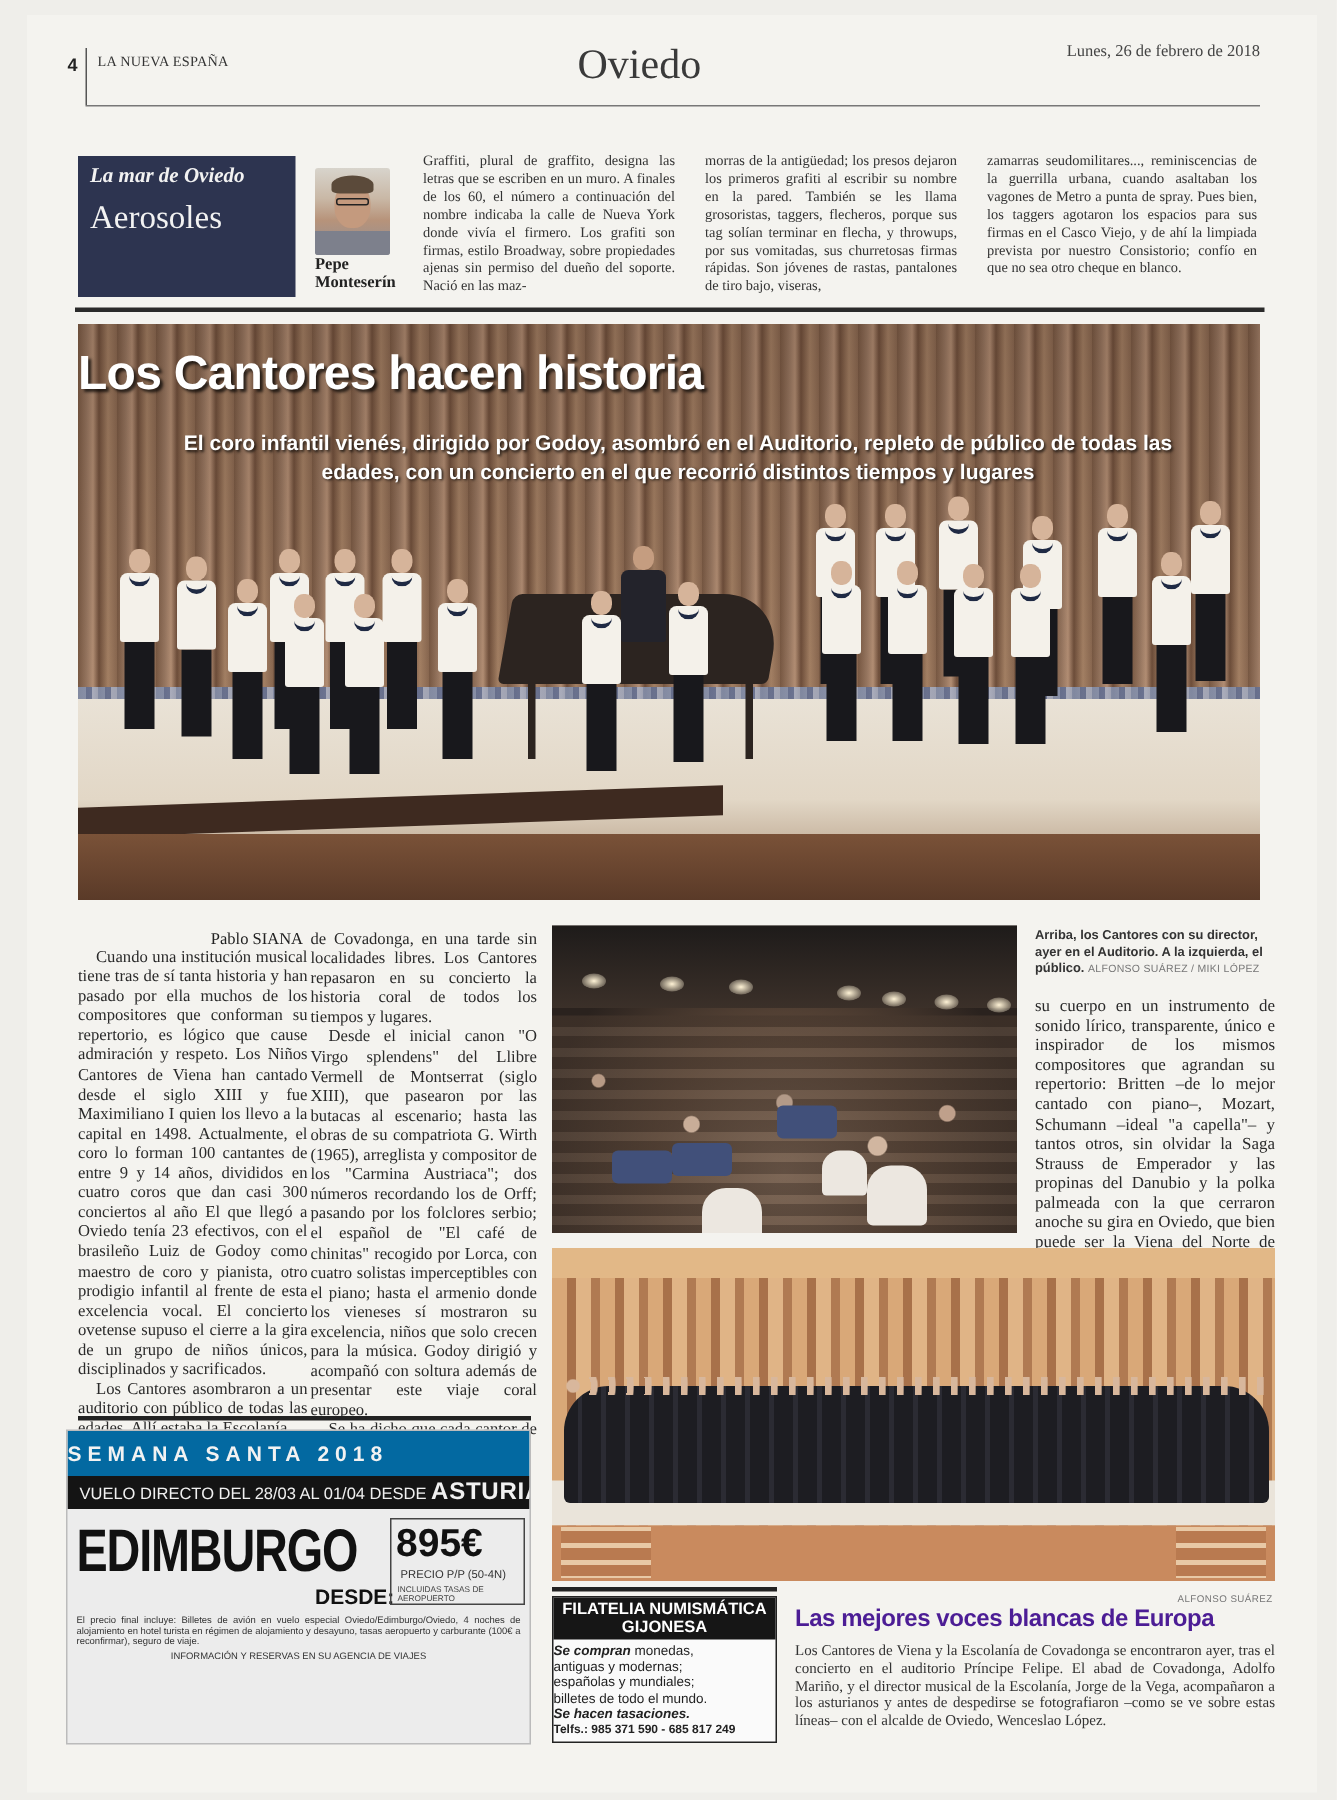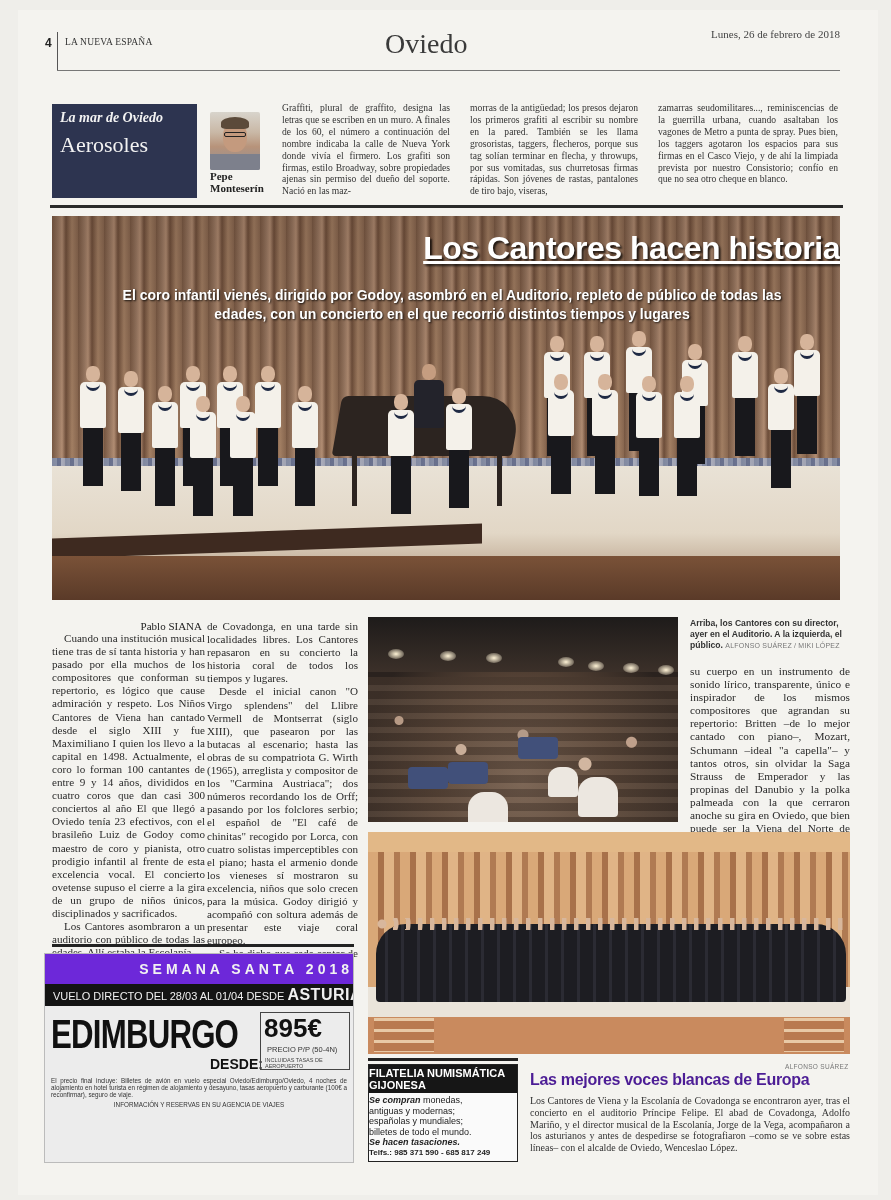--- a/index.html
+++ b/index.html
@@ -53,24 +53,23 @@
   .hero {
     position: absolute; left: 52px; top: 216px; width: 788px; height: 384px; overflow: hidden;
     background: repeating-linear-gradient(90deg, #7a5a44 0px, #9b7a63 6px, #b89378 10px, #6f4f3b 14px, #a88467 20px, #8c6a52 26px);
   }
   .hero .wall-shade { position: absolute; left:0; top:0; width:100%; height: 300px; background: linear-gradient(180deg, rgba(60,40,30,0.25), rgba(0,0,0,0)); }
   .stage-floor { position: absolute; left: 0; top: 250px; width: 100%; height: 134px; background: linear-gradient(180deg, #e9e2d6 0%, #e2d7c6 50%, #c9b7a2 70%, #6b4a36 71%, #8a6048 100%); }
   .flower-row { position: absolute; left: 0; top: 242px; width: 100%; height: 10px; background: repeating-linear-gradient(90deg,#8596b8 0 5px,#5c6e98 5px 9px,#a7b3cc 9px 13px); opacity: 0.8; }
   .stage-riser { position: absolute; left: 0; top: 315px; width: 430px; height: 20px; background: #3e2a20; transform: skewY(-2deg); }
   .pit { position: absolute; left: 0; top: 340px; width: 100%; height: 44px; background: linear-gradient(180deg,#7a5238,#5a3a28); }
   .hero-title {
-    position: absolute; left: 0; top: 14px; width: 100%; text-align: right;
+    position: absolute; left: 0; top: 14px; width: 100%; text-align: left;
     font: bold 32px "Liberation Sans", "DejaVu Sans", sans-serif; color: #fff; letter-spacing: -0.5px;
     text-shadow: 2px 2px 2px rgba(0,0,0,0.7);
-    text-decoration: underline;
   }
   .hero-sub {
     position: absolute; left: 60px; top: 70px; width: 680px; text-align: center;
     font: bold 14px "Liberation Sans", "DejaVu Sans", sans-serif; color: #fff; line-height: 19px;
     text-shadow: 1px 1px 2px rgba(0,0,0,0.8);
   }
   .singer { position: absolute; width: 26px; }
   .singer .head { width: 14px; height: 16px; border-radius: 45%; background: #d6b49a; margin: 0 auto; }
   .singer .top { width: 26px; height: 46px; background: #f4f1ea; border-radius: 5px 5px 2px 2px; position: relative; }
   .singer .top::before { content:""; position:absolute; left:6px; top:0; width:14px; height:6px; border-bottom: 3px solid #1f2a44; border-radius: 0 0 8px 8px; }
@@ -132,28 +131,28 @@
     background: repeating-radial-gradient(circle at 6px 6px, #d8b79c 0 4px, transparent 5px 12px);
   }
   .credit-small { position: absolute; left: 785px; top: 1063px; font: 6.5px "Liberation Sans", sans-serif; color: #777; letter-spacing: 0.3px; }
 
   .sub-rule { position: absolute; left: 368px; top: 1058px; width: 150px; height: 3px; border-top: 2px solid #222; border-bottom: 1px solid #222; }
   .sub-head { position: absolute; left: 530px; top: 1071px; font: bold 16px "Liberation Sans", "DejaVu Sans", sans-serif; color: #4c1d95; letter-spacing: -0.3px; }
   .sub-text { position: absolute; left: 530px; top: 1095px; width: 320px; font-size: 10px; line-height: 11.8px; color: #333; text-align: justify; }
 
   
   .fil-ad { position: absolute; left: 368px; top: 1064px; width: 150px; height: 98px; border: 1.5px solid #222; background: #fafafa; }
-  .fil-head { background: #161616; color: #fff; font: bold 11px "Liberation Sans", sans-serif; line-height: 12px; padding: 2px 0; }
+  .fil-head { background: #161616; color: #fff; text-align: center; font: bold 11px "Liberation Sans", sans-serif; line-height: 12px; padding: 2px 0; }
   .fil-body { text-align: left; font: 9px "Liberation Sans", sans-serif; line-height: 10.5px; color: #222; padding-top: 2px; }
   .fil-body b { font-style: italic; }
   .fil-tel { font: bold 8px "Liberation Sans", sans-serif; }
 
   
   .pol-ad { position: absolute; left: 44px; top: 953px; width: 310px; height: 210px; background: #ececec; border: 1px solid #bbb; overflow: hidden; }
-  .pol-top { height: 30px; background: #6d28d9; color: #f2f2f2; text-align: right; font: bold 14px "Liberation Sans", sans-serif; letter-spacing: 4px; line-height: 30px; }
+  .pol-top { height: 30px; background: #0369a1; color: #f2f2f2; text-align: left; font: bold 14px "Liberation Sans", sans-serif; letter-spacing: 4px; line-height: 30px; }
   .pol-band { height: 22px; background: #141414; color: #f0f0f0; font: 11px "Liberation Sans", sans-serif; line-height: 22px; padding-left: 8px; white-space: nowrap; }
   .pol-band b { font-size: 16px; letter-spacing: 0.5px; }
   .pol-main { position: relative; height: 68px; }
   .pol-city { position: absolute; left: 6px; top: 6px; font: bold 40px "Liberation Sans", sans-serif; color: #111; transform: scaleX(0.78); transform-origin: left; letter-spacing: -1px; }
   .pol-desde { position: absolute; left: 165px; top: 50px; font: bold 14px "Liberation Sans", sans-serif; color: #111; }
   .pol-pricebox { position: absolute; left: 215px; top: 6px; width: 90px; height: 58px; border: 1px solid #444; }
   .pol-price { position: absolute; left: 3px; top: 0; font: bold 26px "Liberation Sans", sans-serif; color: #111; }
   .pol-pp { position: absolute; left: 6px; top: 32px; font: 7.5px "Liberation Sans", sans-serif; color: #333; }
   .pol-tax { position: absolute; left: 4px; top: 44px; font: 5.5px "Liberation Sans", sans-serif; color: #444; }
   .pol-fine { font: 6.3px "Liberation Sans", sans-serif; line-height: 7.2px; color: #333; padding: 3px 6px 0 6px; text-align: justify; }

